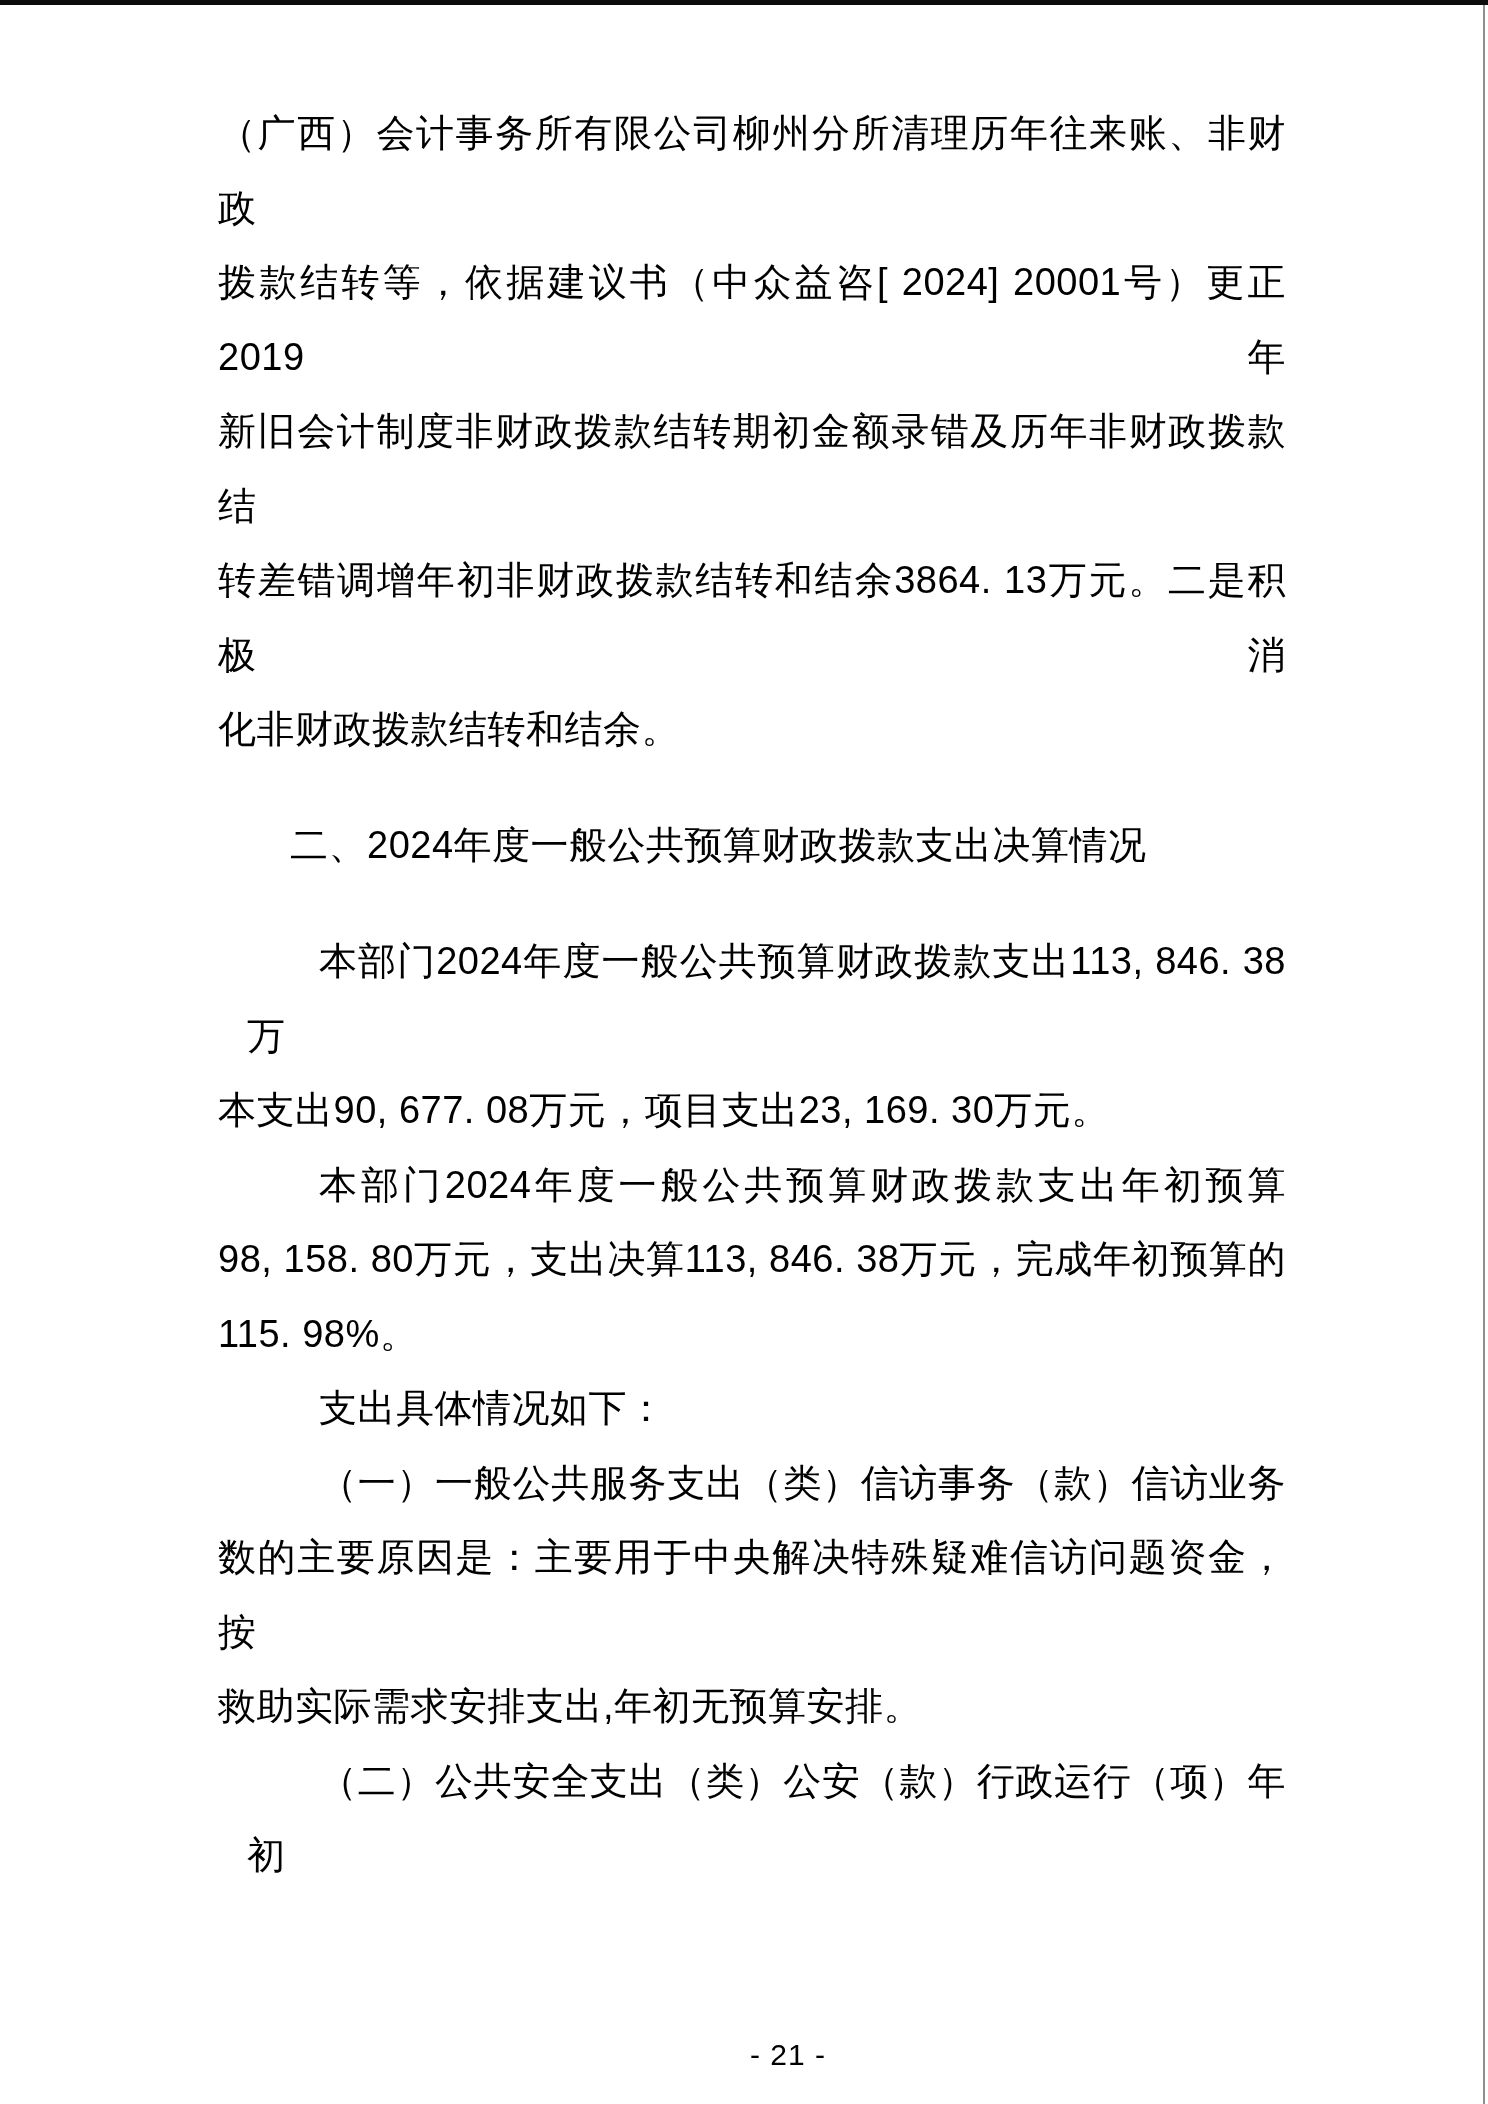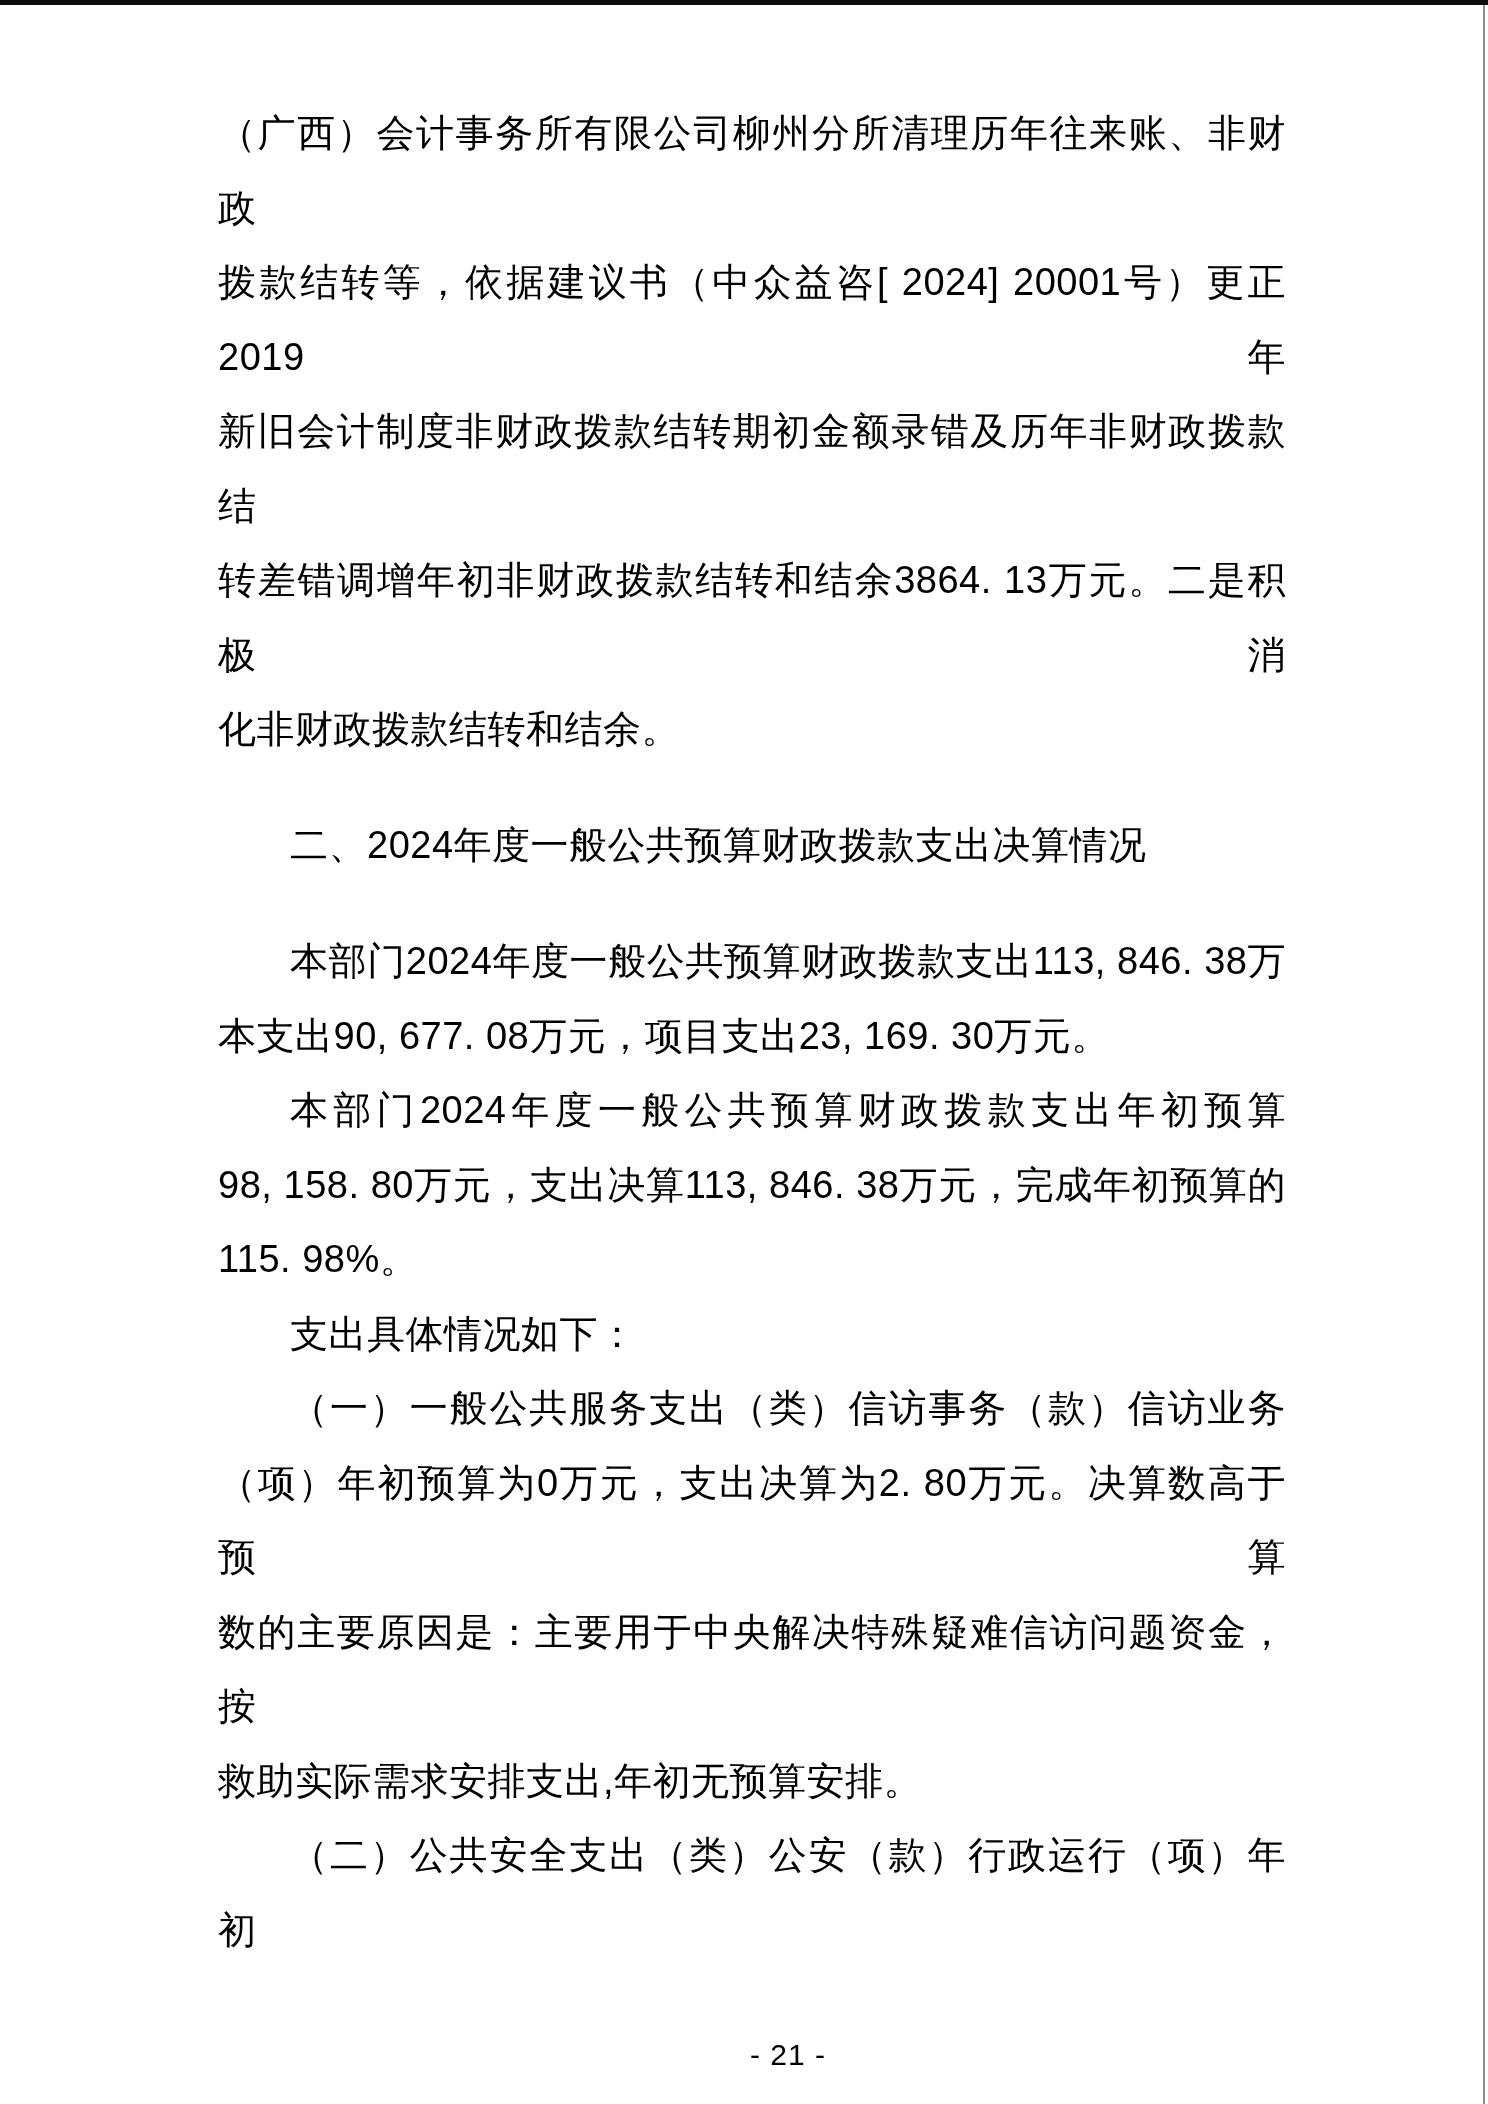--- a/index.html
+++ b/index.html
@@ -40,20 +40,21 @@
   .text-line {
     text-align: justify;
     text-align-last: justify;
   }
   .text-line.para-end {
     text-align: left;
     text-align-last: left;
   }
   .text-line.indent {
     text-indent: 72px;
+    margin-left: 29px;
   }
   .section-heading {
     margin-top: 41px;
     margin-bottom: 42px;
     text-align: center;
     text-align-last: left;
     text-indent: 72px;
     font-weight: 400;
   }
   .page-footer {
@@ -82,19 +83,18 @@
     <div class="text-line">转差错调增年初非财政拨款结转和结余3864. 13万元。二是积极消</div>
     <div class="text-line para-end">化非财政拨款结转和结余。</div>
     <div class="section-heading">二、2024年度一般公共预算财政拨款支出决算情况</div>
     <div class="text-line indent">本部门2024年度一般公共预算财政拨款支出113, 846. 38万</div>
     <div class="text-line para-end">本支出90, 677. 08万元，项目支出23, 169. 30万元。</div>
     <div class="text-line indent">本部门2024年度一般公共预算财政拨款支出年初预算</div>
     <div class="text-line">98, 158. 80万元，支出决算113, 846. 38万元，完成年初预算的</div>
     <div class="text-line para-end">115. 98%。</div>
     <div class="text-line indent para-end">支出具体情况如下：</div>
     <div class="text-line indent">（一）一般公共服务支出（类）信访事务（款）信访业务</div>
-    <div class="text-line">（项）年初预算为0万元，支出决算为2. 80万元。决算数高于预算</div>
     <div class="text-line">数的主要原因是：主要用于中央解决特殊疑难信访问题资金，按</div>
     <div class="text-line para-end">救助实际需求安排支出,年初无预算安排。</div>
     <div class="text-line indent">（二）公共安全支出（类）公安（款）行政运行（项）年初</div>
   </div>
 
 <div class="page-footer">- 21 -</div>
 
 </body></html>

